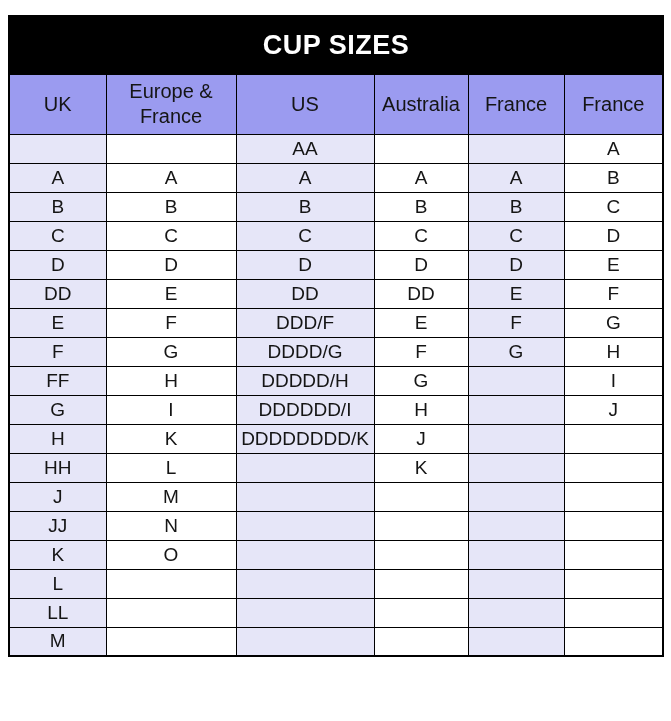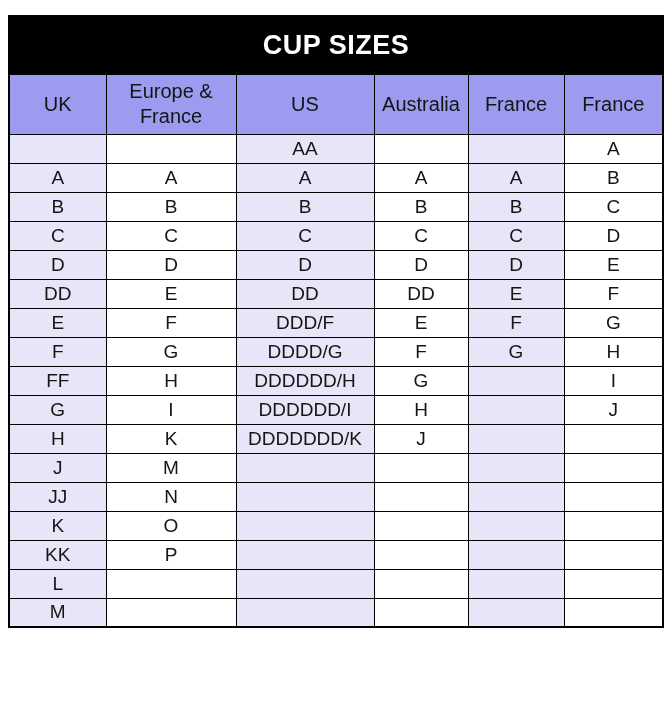--- a/index.html
+++ b/index.html
@@ -151,38 +151,46 @@
           <td>F</td>
           <td>G</td>
           <td>DDDD/G</td>
           <td>F</td>
           <td>G</td>
           <td>H</td>
         </tr>
         <tr>
           <td>FF</td>
           <td>H</td>
-          <td>DDDDDD/H</td>
+          <td>DDDDD/H</td>
           <td>G</td>
           <td></td>
           <td>I</td>
         </tr>
         <tr>
           <td>G</td>
           <td>I</td>
           <td>DDDDDD/I</td>
           <td>H</td>
           <td></td>
           <td>J</td>
         </tr>
         <tr>
           <td>H</td>
           <td>K</td>
-          <td>DDDDDDD/K</td>
+          <td>DDDDDDDD/K</td>
           <td>J</td>
+          <td></td>
+          <td></td>
+        </tr>
+        <tr>
+          <td>HH</td>
+          <td>L</td>
+          <td></td>
+          <td>K</td>
           <td></td>
           <td></td>
         </tr>
         <tr>
           <td>J</td>
           <td>M</td>
           <td></td>
           <td></td>
           <td></td>
           <td></td>
@@ -197,29 +205,29 @@
         </tr>
         <tr>
           <td>K</td>
           <td>O</td>
           <td></td>
           <td></td>
           <td></td>
           <td></td>
         </tr>
         <tr>
-          <td>KK</td>
-          <td>P</td>
-          <td></td>
-          <td></td>
-          <td></td>
-          <td></td>
-        </tr>
-        <tr>
           <td>L</td>
+          <td></td>
+          <td></td>
+          <td></td>
+          <td></td>
+          <td></td>
+        </tr>
+        <tr>
+          <td>LL</td>
           <td></td>
           <td></td>
           <td></td>
           <td></td>
           <td></td>
         </tr>
         <tr>
           <td>M</td>
           <td></td>
           <td></td>

